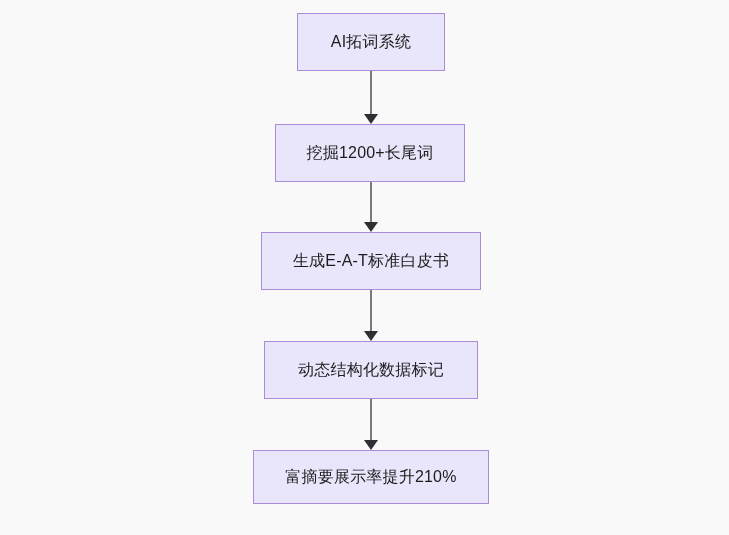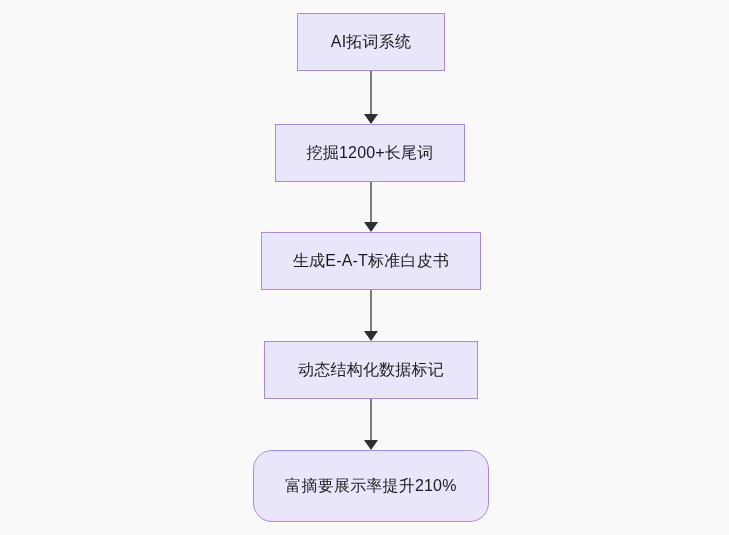--- a/index.html
+++ b/index.html
@@ -33,21 +33,21 @@
     white-space: nowrap;
   }
   .node-label {
     display: block;
   }
   
   .node-1 { left: 297px; top: 13px;  width: 148px; height: 58px; align-items: center; }
   .node-2 { left: 275px; top: 124px; width: 190px; height: 58px; }
   .node-3 { left: 261px; top: 232px; width: 220px; height: 58px; align-items: center; }
   .node-4 { left: 264px; top: 341px; width: 214px; height: 58px; align-items: center; }
-  .node-5 { left: 253px; top: 450px; width: 236px; height: 72px; border-radius: 19px; }
+  .node-5 { left: 253px; top: 450px; width: 236px; height: 54px; }
 
   
   .connector {
     position: absolute;
     width: 14px;
   }
   .connector .line {
     position: absolute;
     left: 6px;
     top: 0;

